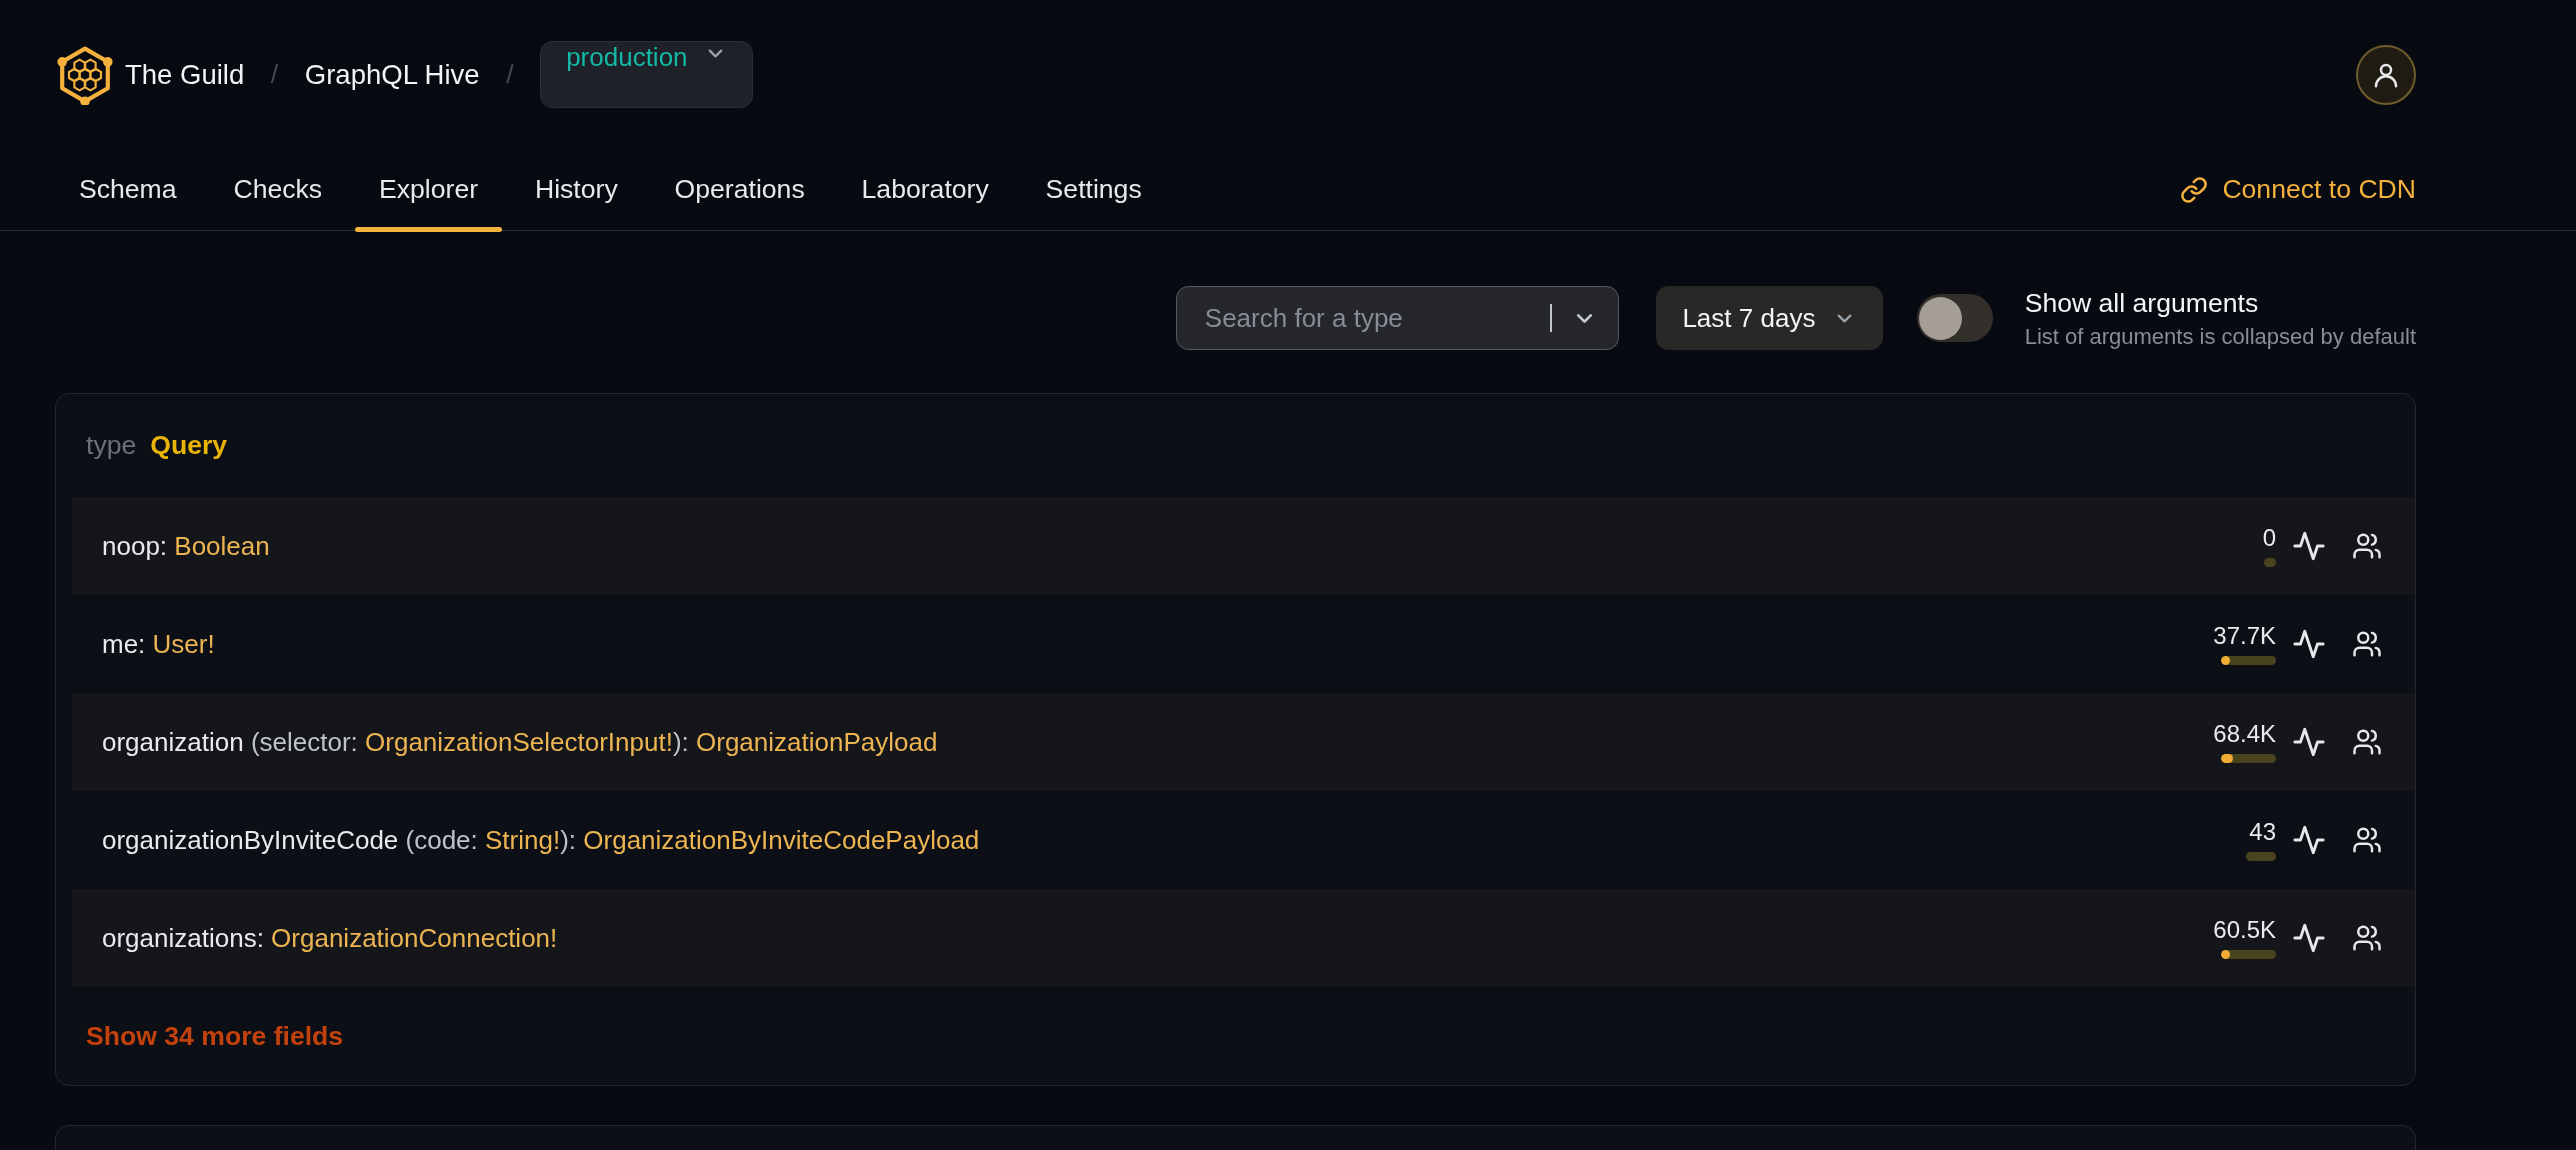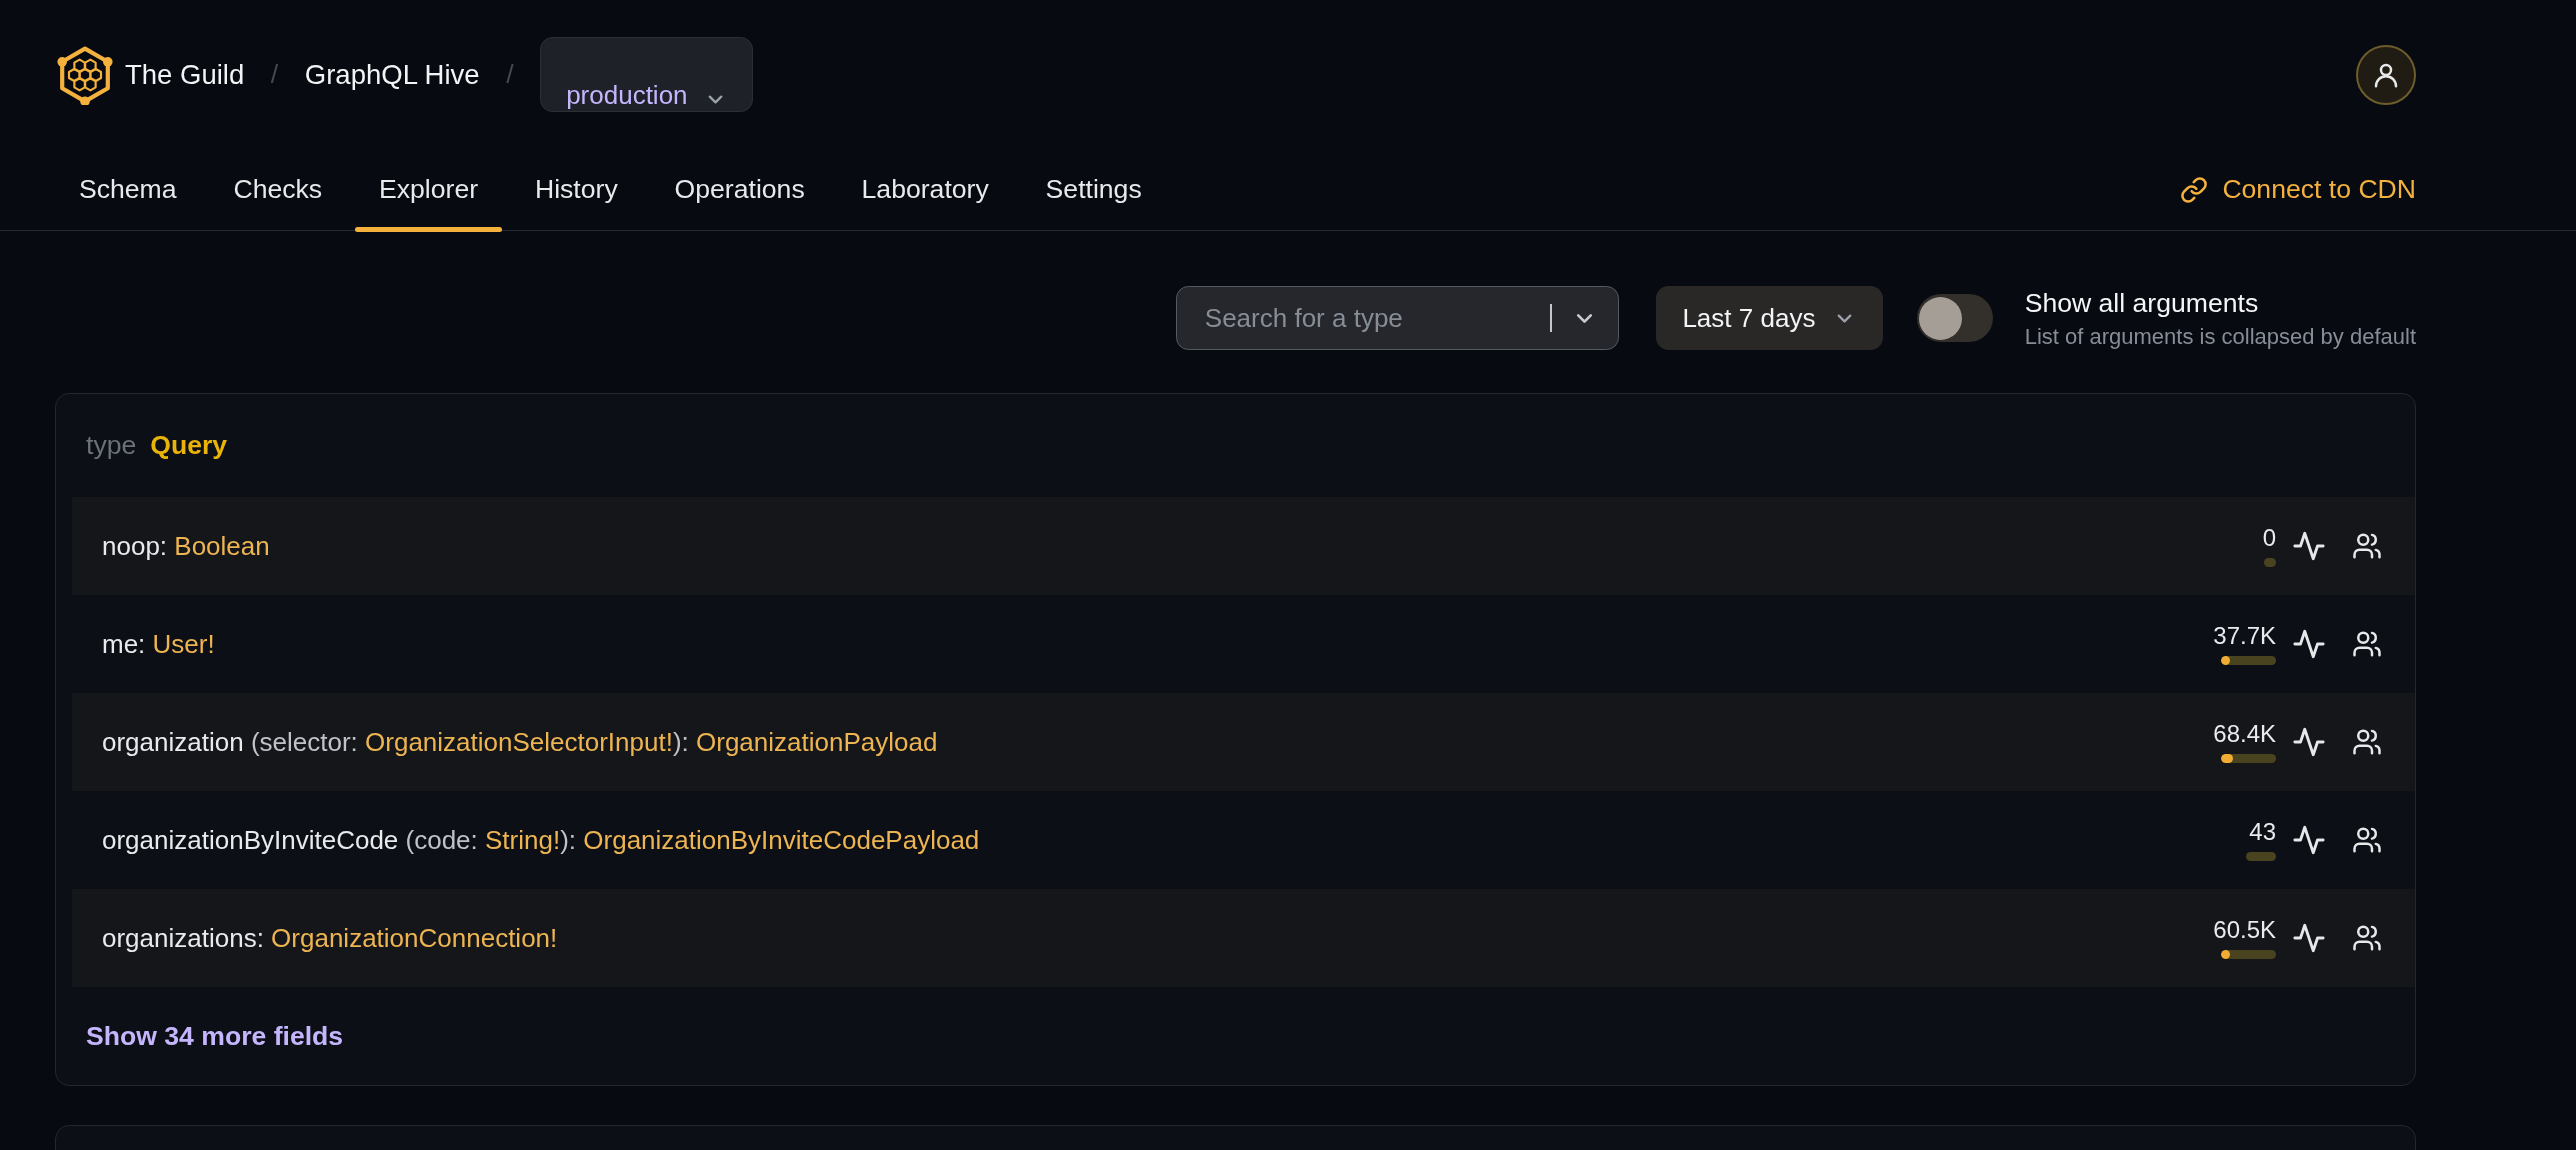--- a/index.html
+++ b/index.html
@@ -17,23 +17,23 @@
   .shell { padding-left:55px; padding-right:160px; }
 
   
   .topbar { display:flex; align-items:center; height:149px; }
   .brand { display:flex; align-items:center; }
   .logo-svg { width:60px; height:60px; display:block; }
   .crumb { font-size:27.5px; font-weight:500; color:#f2f4f6; white-space:nowrap; }
   .crumb-org { margin-left:10px; }
   .crumb-sep { color:#434a55; font-size:26.6px; margin:0 26.6px; font-weight:400; }
   .target-btn {
-    display:flex; align-items:flex-end; height:75px; padding:0 25px;
+    display:flex; align-items:flex-start; height:67px; padding:0 25px;
     background:#1e2127; border:0.9px solid #2b2f36; border-radius:12.4px;
-    font-size:26px; color:#c4b5fd; cursor:pointer; gap:16px;
+    font-size:26px; color:#14b8a6; cursor:pointer; gap:16px;
   }
   .avatar {
     margin-left:auto; width:60px; height:60px; border-radius:50%;
     border:2.7px solid #6e5d2c; background:#201c14;
     display:flex; align-items:center; justify-content:center; cursor:pointer;
   }
 
   
   .nav { display:flex; align-items:center; height:82px; border-bottom:1.8px solid #252a31; }
   .tabs { display:flex; align-items:stretch; height:100%; gap:8.9px; }
@@ -101,21 +101,21 @@
   .right-block { margin-left:auto; display:flex; align-items:center; }
   .stats { width:71px; display:flex; flex-direction:column; align-items:flex-end; }
   .stat-val { font-size:24px; color:#e9ebee; line-height:26.6px; }
   .bar { margin-top:6.2px; height:8.9px; border-radius:4.4px; background:var(--bar-track);
          position:relative; overflow:hidden; }
   .bar .cap { position:absolute; left:0; top:0; bottom:0; border-radius:4.4px; background:var(--bar-cap); }
   .icon-btn { display:flex; align-items:center; justify-content:center; width:37px; cursor:pointer; }
   .icon-activity { margin-left:14px; }
   .icon-users { margin-left:21px; }
   .more-row { height:98px; display:flex; align-items:center; padding:0 30px;
-              font-size:26.6px; font-weight:700; color:#c4b5fd; cursor:pointer; }
+              font-size:26.6px; font-weight:700; color:#c2410c; cursor:pointer; }
   .next-card { margin-top:39px; height:89px; background:#0c0f15;
                border:1.8px solid #24272d; border-radius:14px; }
 
   svg.stroke-ic { fill:none; stroke-linecap:round; stroke-linejoin:round; }
 </style>
 </head>
 <body>
 
 <div class="shell topbar">
   <div class="brand">

